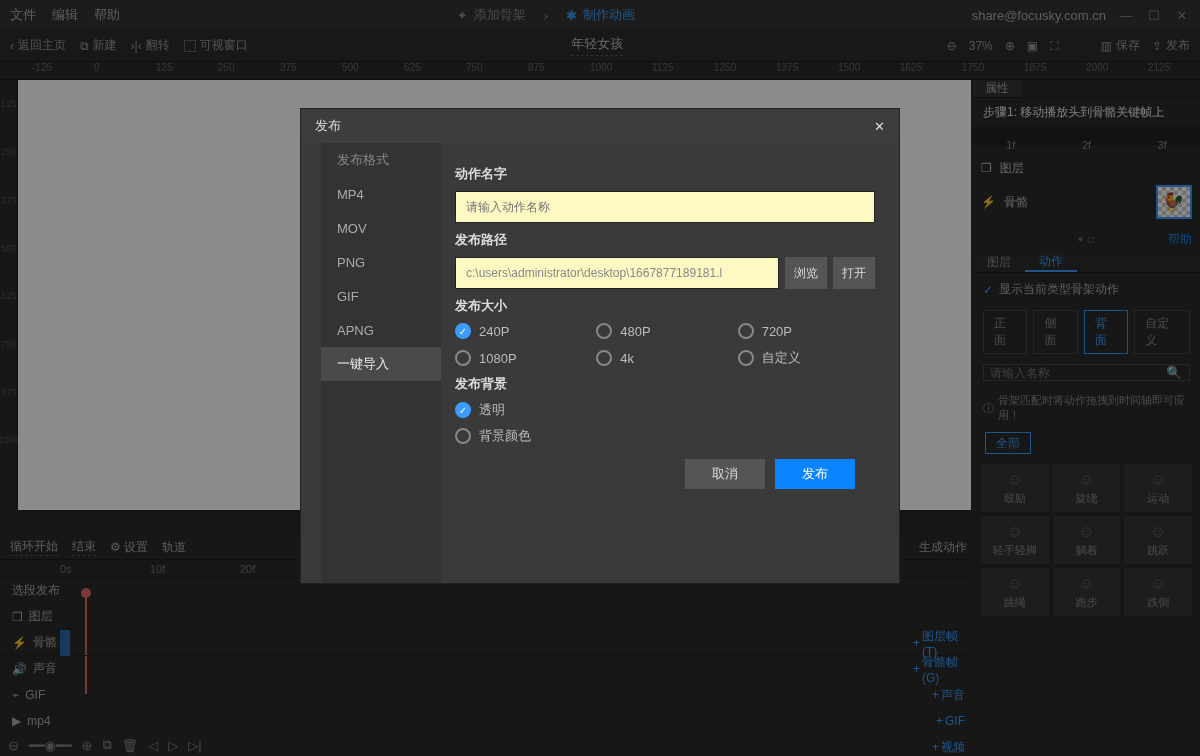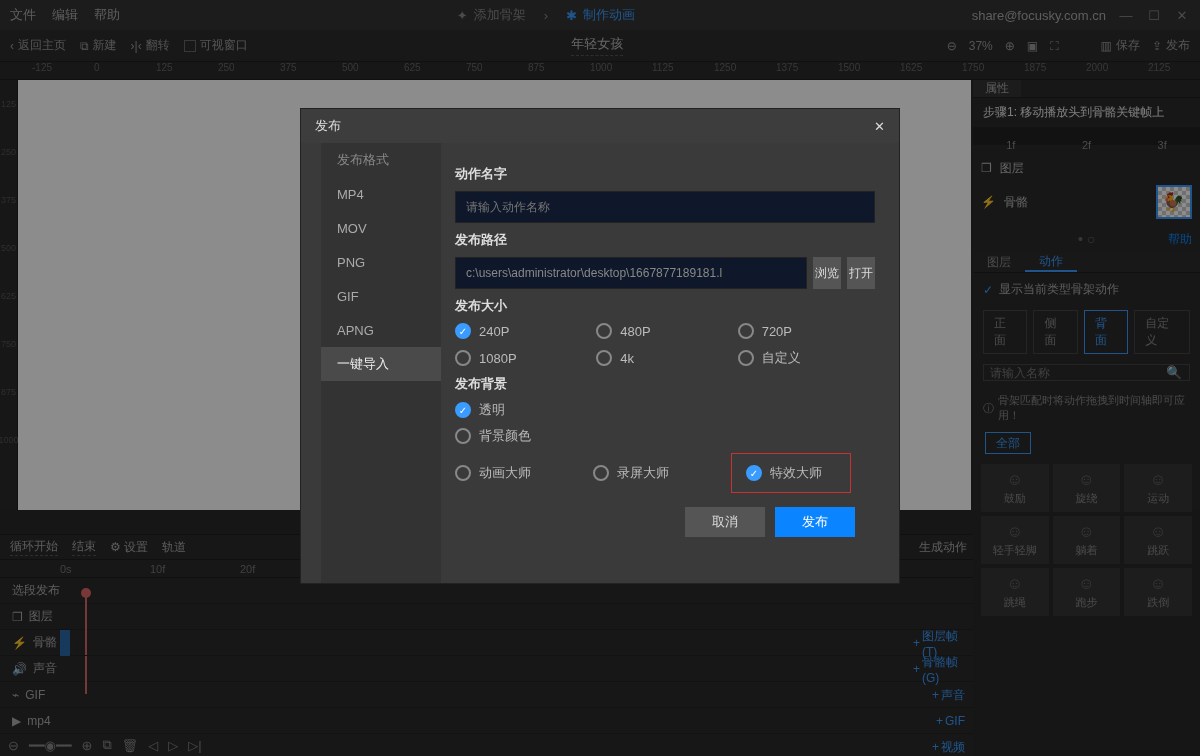--- a/index.html
+++ b/index.html
@@ -80,24 +80,24 @@
 .overlay { position: absolute; inset: 0; background: rgba(0,0,0,0.45); display: flex; align-items: flex-start; justify-content: center; padding-top: 108px; }
 .dialog { width: 600px; background: #3a3a3a; border: 1px solid #222; }
 .dlg-title { height: 34px; display: flex; align-items: center; justify-content: space-between; padding: 0 14px; background: #3d3d3d; color: #ddd; font-size: 13px; }
 .dlg-body { display: flex; min-height: 440px; margin-left: 20px; }
 .dlg-side { width: 120px; background: #333; }
 .dlg-side-item { height: 34px; display: flex; align-items: center; padding: 0 16px; color: #aaa; font-size: 13px; }
 .dlg-side-item.hdr { color: #888; }
 .dlg-side-item.active { background: #4a4a4a; color: #eee; }
 .dlg-main { flex: 1; padding: 14px 24px 10px 14px; }
 .dlg-sec-title { color: #ddd; font-weight: bold; font-size: 13px; margin-bottom: 8px; margin-top: 8px; }
-.dlg-input { width: 100%; height: 32px; background: #0f172a; border: 1px solid #222; color: #888; padding: 0 10px; font-size: 12px; }
+.dlg-input { width: 100%; height: 32px; background: #fef9c3; border: 1px solid #222; color: #888; padding: 0 10px; font-size: 12px; }
 .dlg-path-row { display: flex; gap: 6px; }
 .dlg-path-row .dlg-input { flex: 1; }
-.dlg-btn-sm { width: 28px; height: 32px; background: #555; color: #ddd; border: none; font-size: 12px; }
+.dlg-btn-sm { width: 42px; height: 32px; background: #555; color: #ddd; border: none; font-size: 12px; }
 .dlg-radios { display: grid; grid-template-columns: repeat(3, 1fr); gap: 10px 4px; margin-top: 6px; }
 .dlg-radio { display: flex; align-items: center; gap: 8px; color: #bbb; font-size: 13px; }
 .radio-dot { width: 16px; height: 16px; border: 2px solid #888; border-radius: 50%; display: inline-flex; align-items: center; justify-content: center; flex-shrink: 0; }
 .radio-dot.checked { background: #3b9cff; border-color: #3b9cff; }
 .radio-dot.checked::after { content: "✓"; color: #fff; font-size: 10px; }
 .dlg-import { display: flex; gap: 18px; margin-top: 8px; }
 .dlg-import .dlg-radio { flex: none; width: 120px; }
 .dlg-import .boxed { border: 1px solid #c93030; padding: 10px 14px; }
 .dlg-footer { display: flex; justify-content: flex-end; gap: 10px; padding: 14px 20px; }
 .dlg-footer button { width: 80px; height: 30px; border: none; font-size: 13px; }
@@ -432,34 +432,20 @@
           <label class="dlg-radio" style="margin-bottom:8px">
               <span class="radio-dot checked"></span>
               <span>透明</span>
             </label>
           <label class="dlg-radio">
               <span class="radio-dot"></span>
               <span>背景颜色</span>
             </label>
         </div>
 
-        <div class="dlg-import">
-          <label class="dlg-radio">
-              <span class="radio-dot"></span>
-              <span>动画大师</span>
-            </label>
-          <label class="dlg-radio">
-              <span class="radio-dot"></span>
-              <span>录屏大师</span>
-            </label>
-          <label class="dlg-radio boxed">
-              <span class="radio-dot checked"></span>
-              <span>特效大师</span>
-            </label>
-        </div>
 
         <div class="dlg-footer">
           <button class="btn-cancel">取消</button>
           <button class="btn-publish">发布</button>
         </div>
       </div>
     </div>
   </div>
 </div>
 

